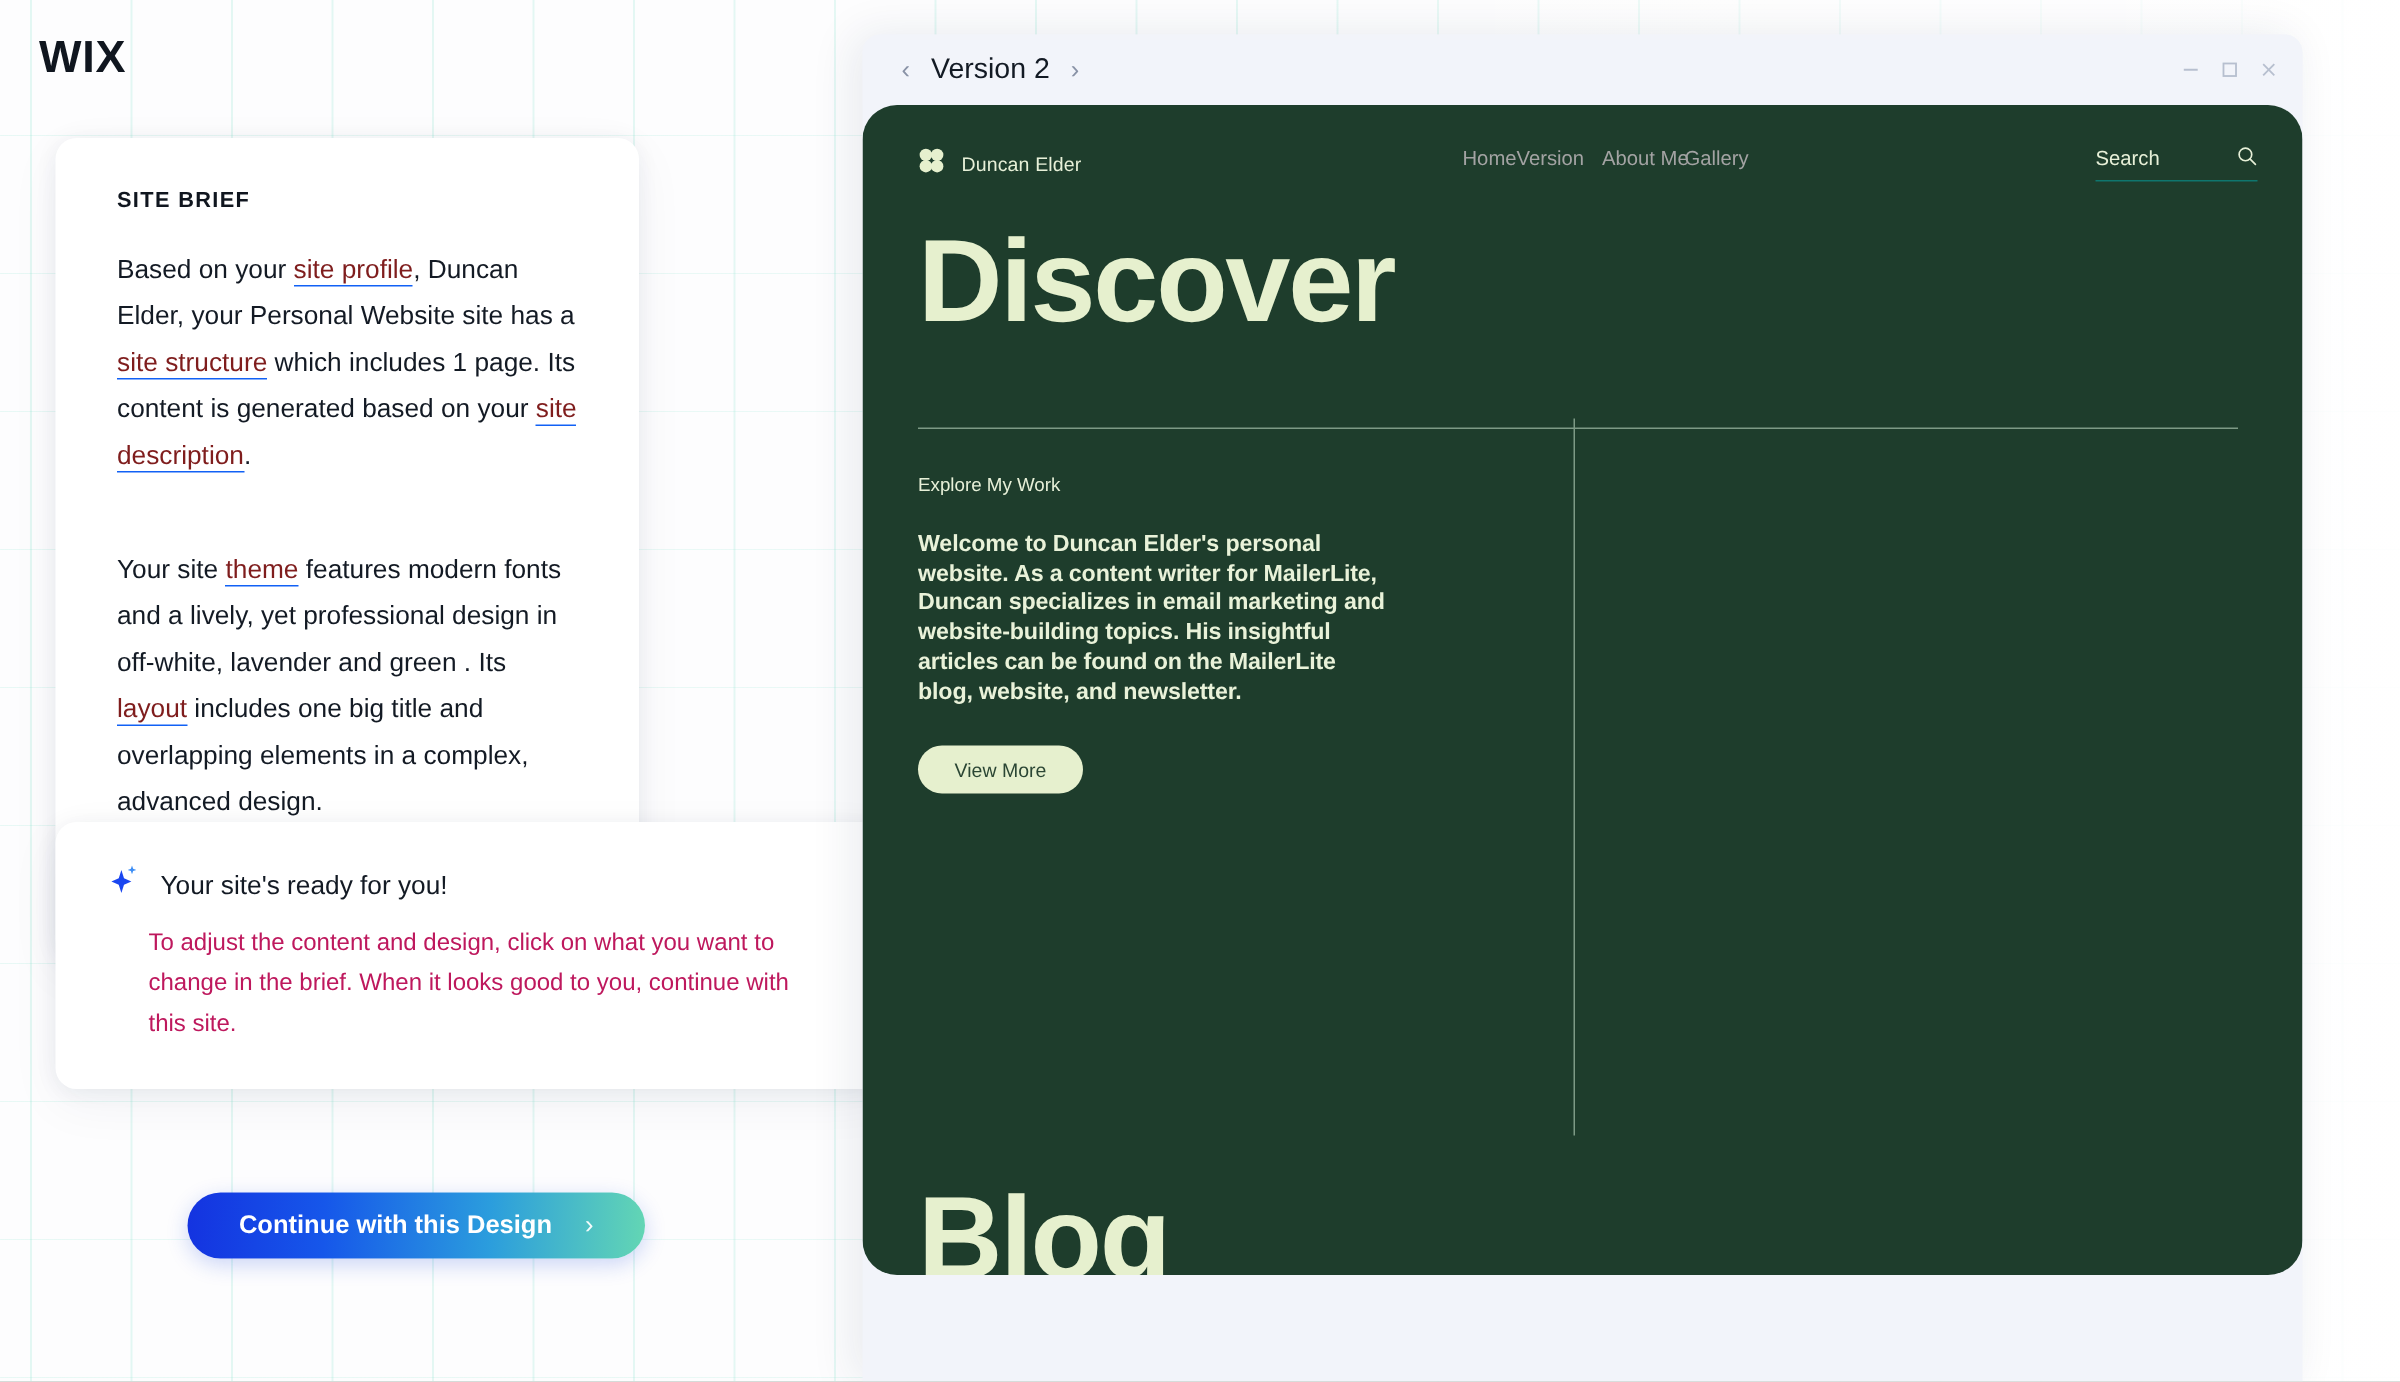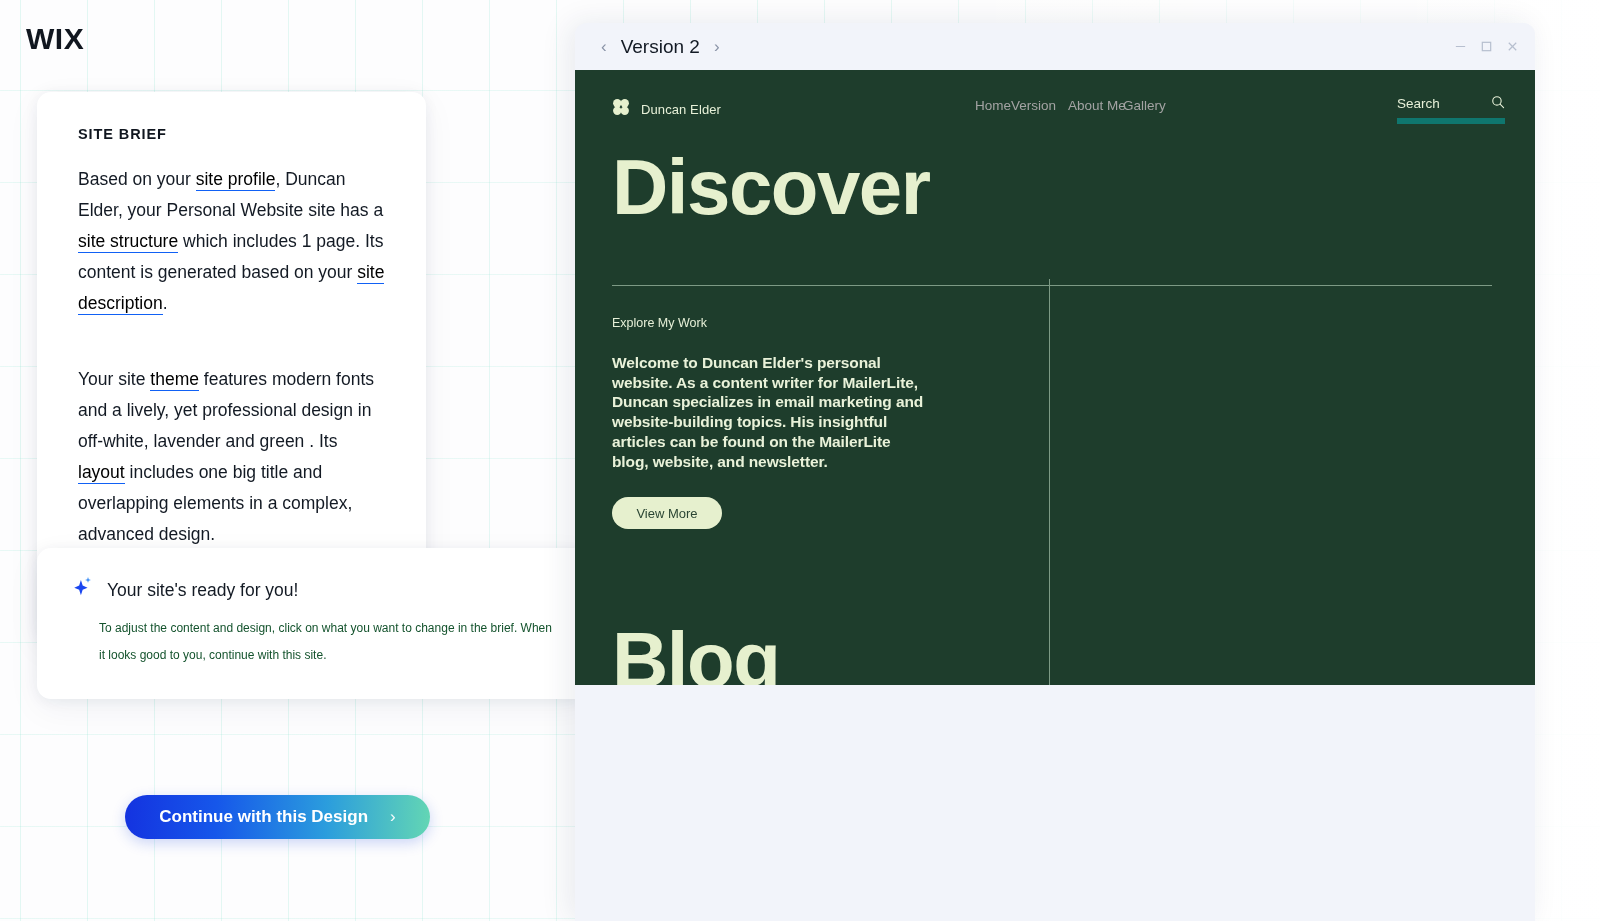--- a/index.html
+++ b/index.html
@@ -75,21 +75,21 @@
 
   .brief-p {
     font-size: 17.5px;
     line-height: 31px;
     color: #131a24;
     margin-bottom: 18px;
   }
   .brief-p:last-of-type { margin-bottom: 0; margin-top: 45px; }
 
   .lnk {
-    color: #000000;
+    color: #7f1d1d;
     text-decoration: none;
     border-bottom: 1.5px solid #1161f5;
     padding-bottom: 1px;
     cursor: pointer;
   }
 
   .btn-row {
     display: flex;
     gap: 16px;
     margin-top: 27px;
@@ -138,23 +138,23 @@
     gap: 14px;
     margin-bottom: 12px;
   }
   .ready-title {
     font-size: 17.5px;
     color: #131a24;
     line-height: 26px;
     padding-top: 1px;
   }
   .ready-body {
-    font-size: 12px;
+    font-size: 16px;
     line-height: 27px;
-    color: #14532d;
+    color: #be185d;
     padding-left: 26px;
   }
 
   
   #continue-btn {
     position: absolute;
     left: 125px;
     top: 795px;
     width: 305px;
     height: 44px;
@@ -216,23 +216,24 @@
     display: flex;
     align-items: center;
     gap: 13px;
     color: #b7bfcf;
   }
   .win-ctrl { cursor: pointer; display: inline-flex; }
 
   
   .site {
     position: relative;
-    height: 615px;
+    height: 780px;
     background: #1e3d2c;
     overflow: hidden;
+    border-radius: 23px;
   }
 
   .site-header {
     display: flex;
     align-items: center;
     padding: 22px 30px 0 36px;
     height: 56px;
   }
   .brand {
     display: flex;
@@ -260,21 +261,21 @@
     cursor: pointer;
     top: 0;
   }
 
   .site-search {
     margin-left: auto;
     display: flex;
     align-items: center;
     gap: 18px;
     padding-bottom: 6px;
-    border-bottom: 6px solid #0f766e;
+    border-bottom: 1px solid #0f766e;
     width: 108px;
     justify-content: space-between;
     cursor: text;
     text-align: right;
   }
   .site-search span {
     font-size: 13.5px;
     color: #e7f0d8;
   }
 

